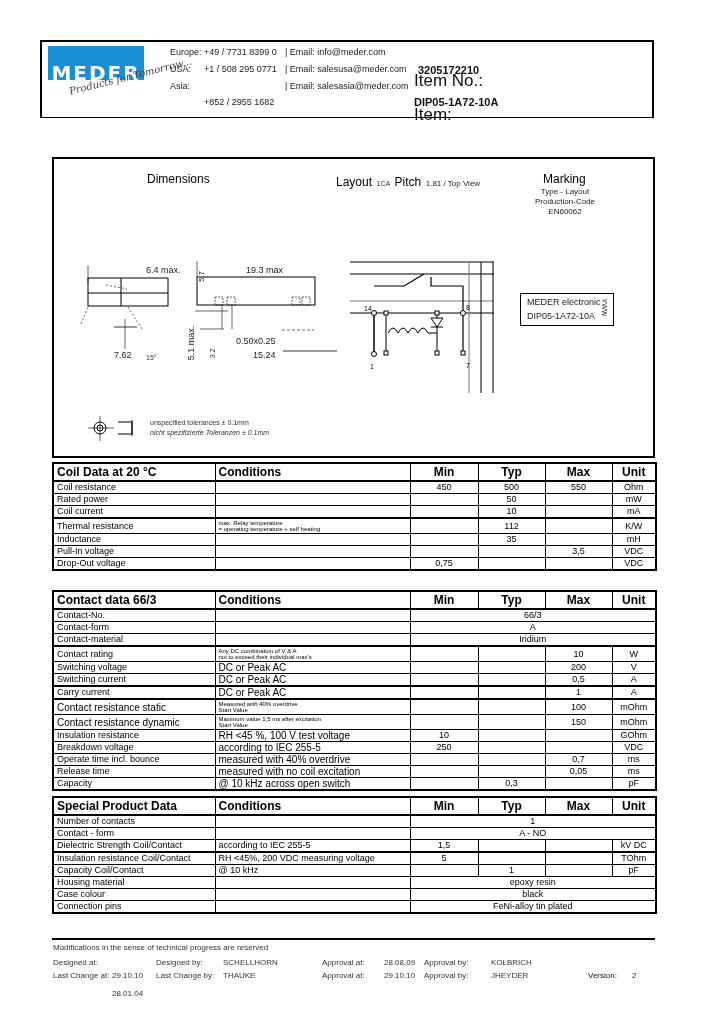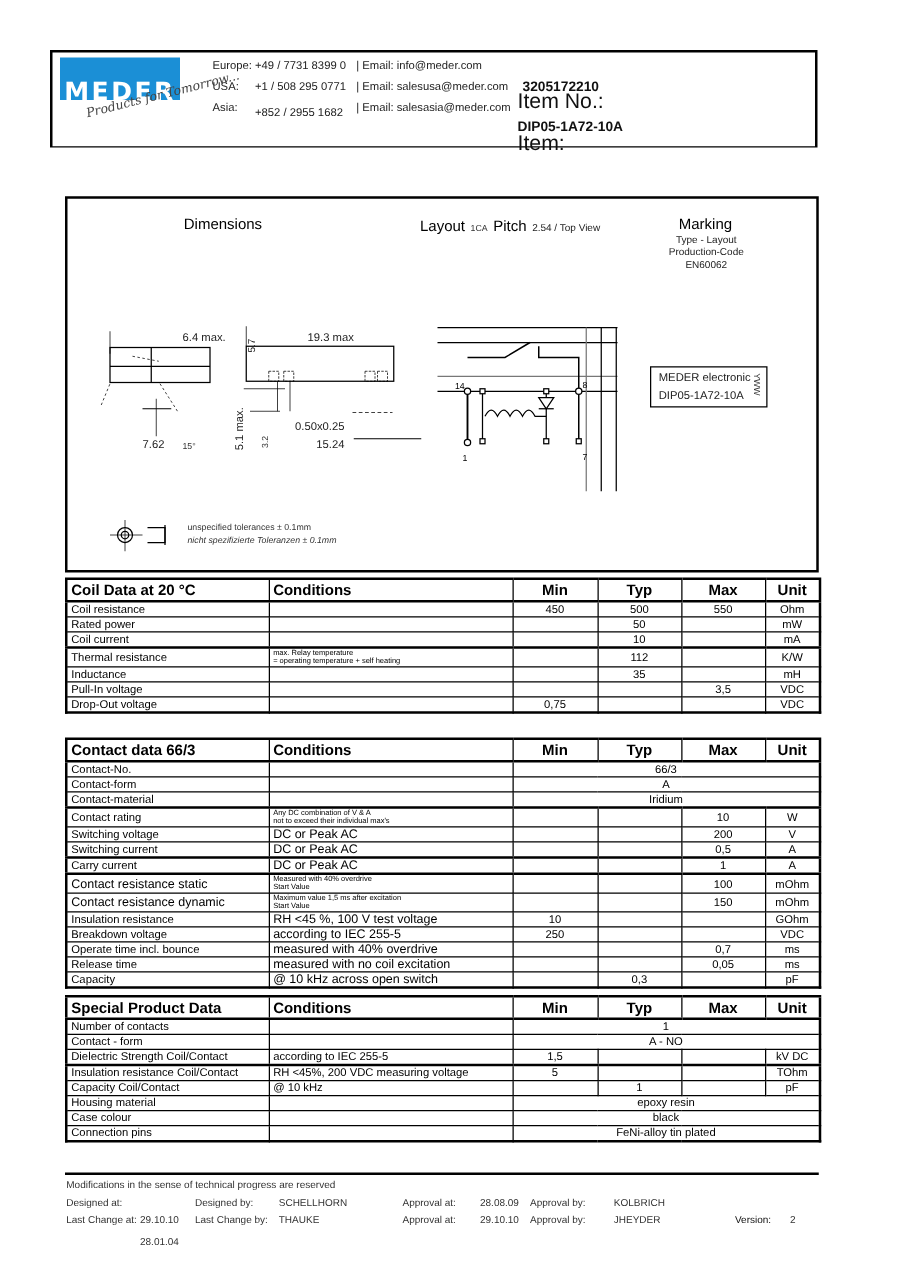--- a/index.html
+++ b/index.html
@@ -43,36 +43,36 @@
 </div>
 <div class="abs slogan">Products for Tomorrow...</div>
 
 <div class="abs contact-row" style="left:170px;top:47px;">Europe:</div>
 <div class="abs contact-row" style="left:204px;top:47px;">+49 / 7731 8399 0</div>
 <div class="abs contact-row" style="left:285px;top:47px;">| Email: info@meder.com</div>
 <div class="abs contact-row" style="left:170px;top:64px;">USA:</div>
 <div class="abs contact-row" style="left:204px;top:64px;">+1 / 508 295 0771</div>
 <div class="abs contact-row" style="left:285px;top:64px;">| Email: salesusa@meder.com</div>
 <div class="abs contact-row" style="left:170px;top:81px;">Asia:</div>
-<div class="abs contact-row" style="left:204px;top:85px;">+852 / 2955 1682</div>
+<div class="abs contact-row" style="left:204px;top:97px;">+852 / 2955 1682</div>
 <div class="abs contact-row" style="left:285px;top:81px;">| Email: salesasia@meder.com</div>
 
 <div class="abs item-lbl" style="left:414px;top:47px;">Item No.:</div>
 <div class="abs item-val" style="left:418px;top:64px;">3205172210</div>
 <div class="abs item-lbl" style="left:414px;top:81px;">Item:</div>
 <div class="abs item-val" style="left:414px;top:96px;">DIP05-1A72-10A</div>
 
 <div class="abs frame"></div>
 <div class="abs title-lg" style="left:147px;top:172px;">Dimensions</div>
 
 <div class="abs" style="left:336px;top:172px;white-space:nowrap;">
   <span class="title-lg">Layout</span>
   <span class="tiny">1CA</span>
   <span class="title-lg">Pitch</span>
-  <span class="small">2.54 / Top View</span>
+  <span class="small">1.81 / Top View</span>
 </div>
 
 <div class="abs title-lg" style="left:543px;top:172px;">Marking</div>
 <div class="abs small" style="left:500px;top:187px;width:130px;text-align:center;line-height:10px;">
   <div>Type - Layout</div>
   <div>Production-Code</div>
   <div>EN60062</div>
 </div>
 
 <div class="abs" style="left:520px;top:293px;width:94px;height:33px;border:1px solid #000;box-sizing:border-box;">

